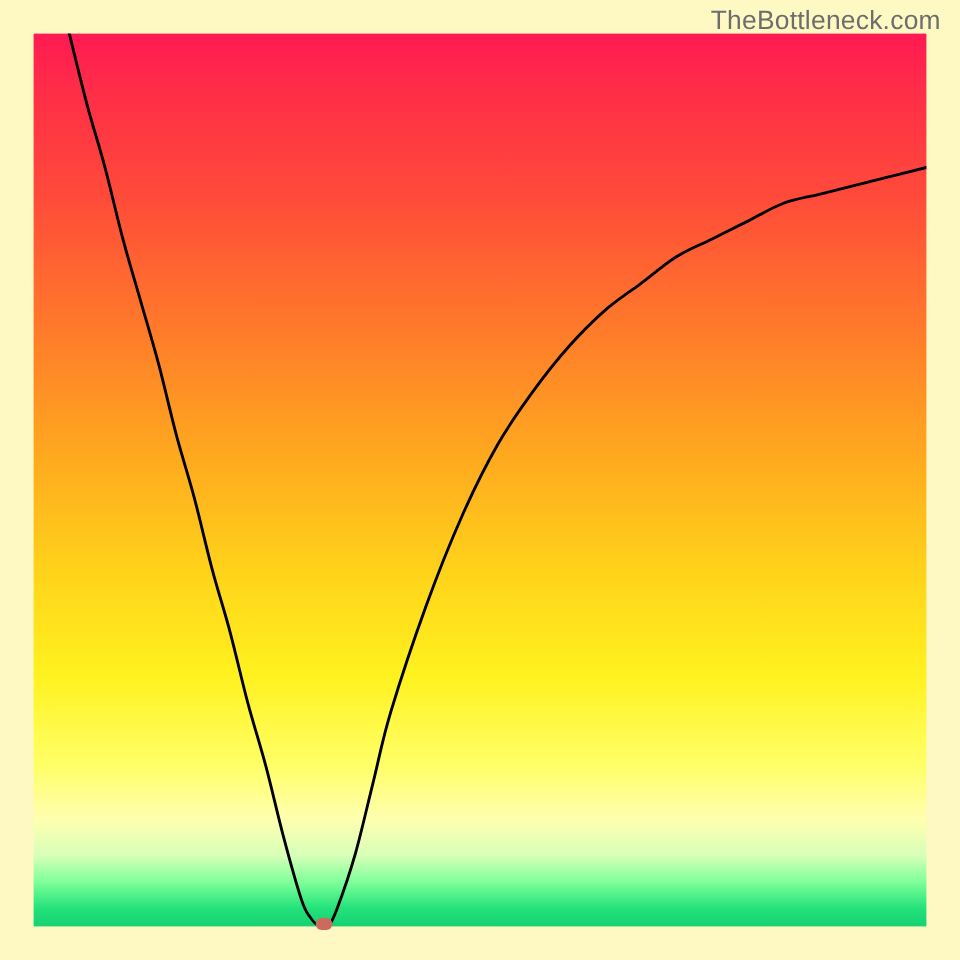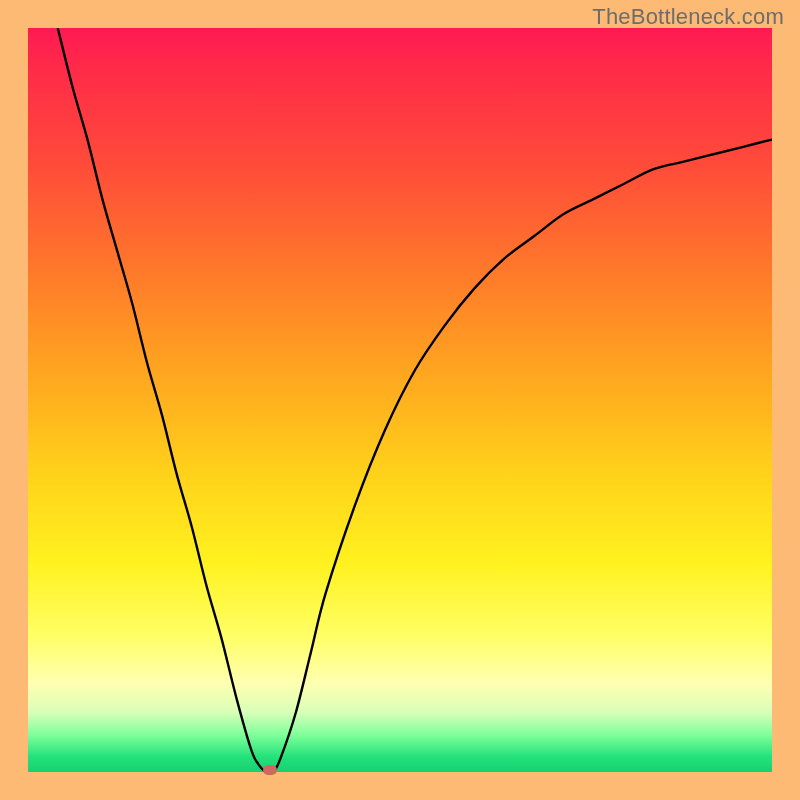--- a/index.html
+++ b/index.html
@@ -8,21 +8,21 @@
     width: 800px;
     height: 800px;
     overflow: hidden;
     background: #000;
     font-family: Arial, Helvetica, sans-serif;
   }
   .frame {
     position: relative;
     width: 800px;
     height: 800px;
-    background: #fdba74;
+    background: #fef9c3;
     text-align: right;
   }
   .plot-area {
     position: absolute;
     left: 28px;
     top: 28px;
     width: 744px;
     height: 744px;
     
     background: linear-gradient(

